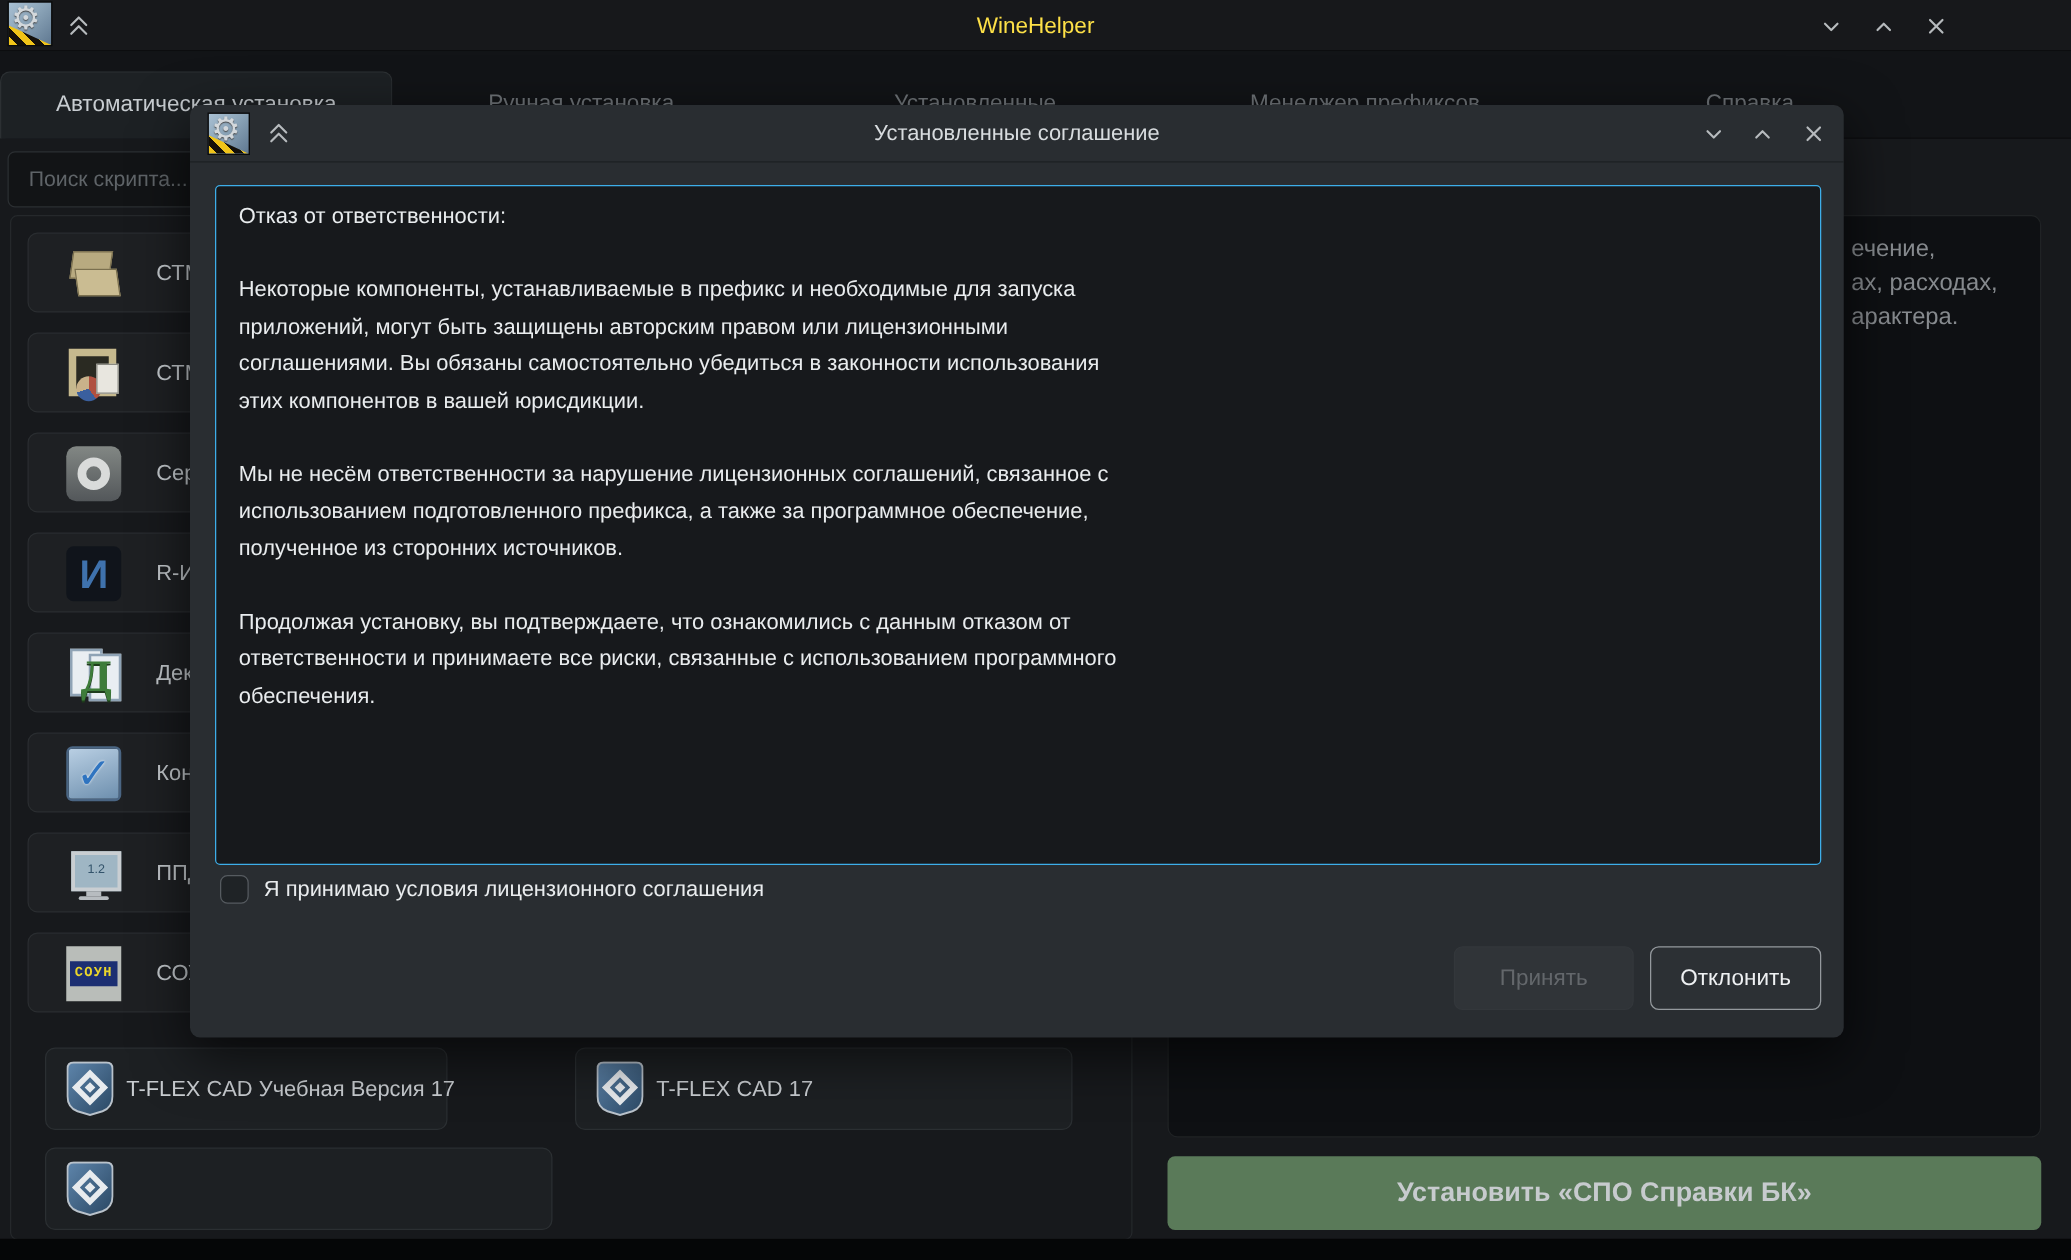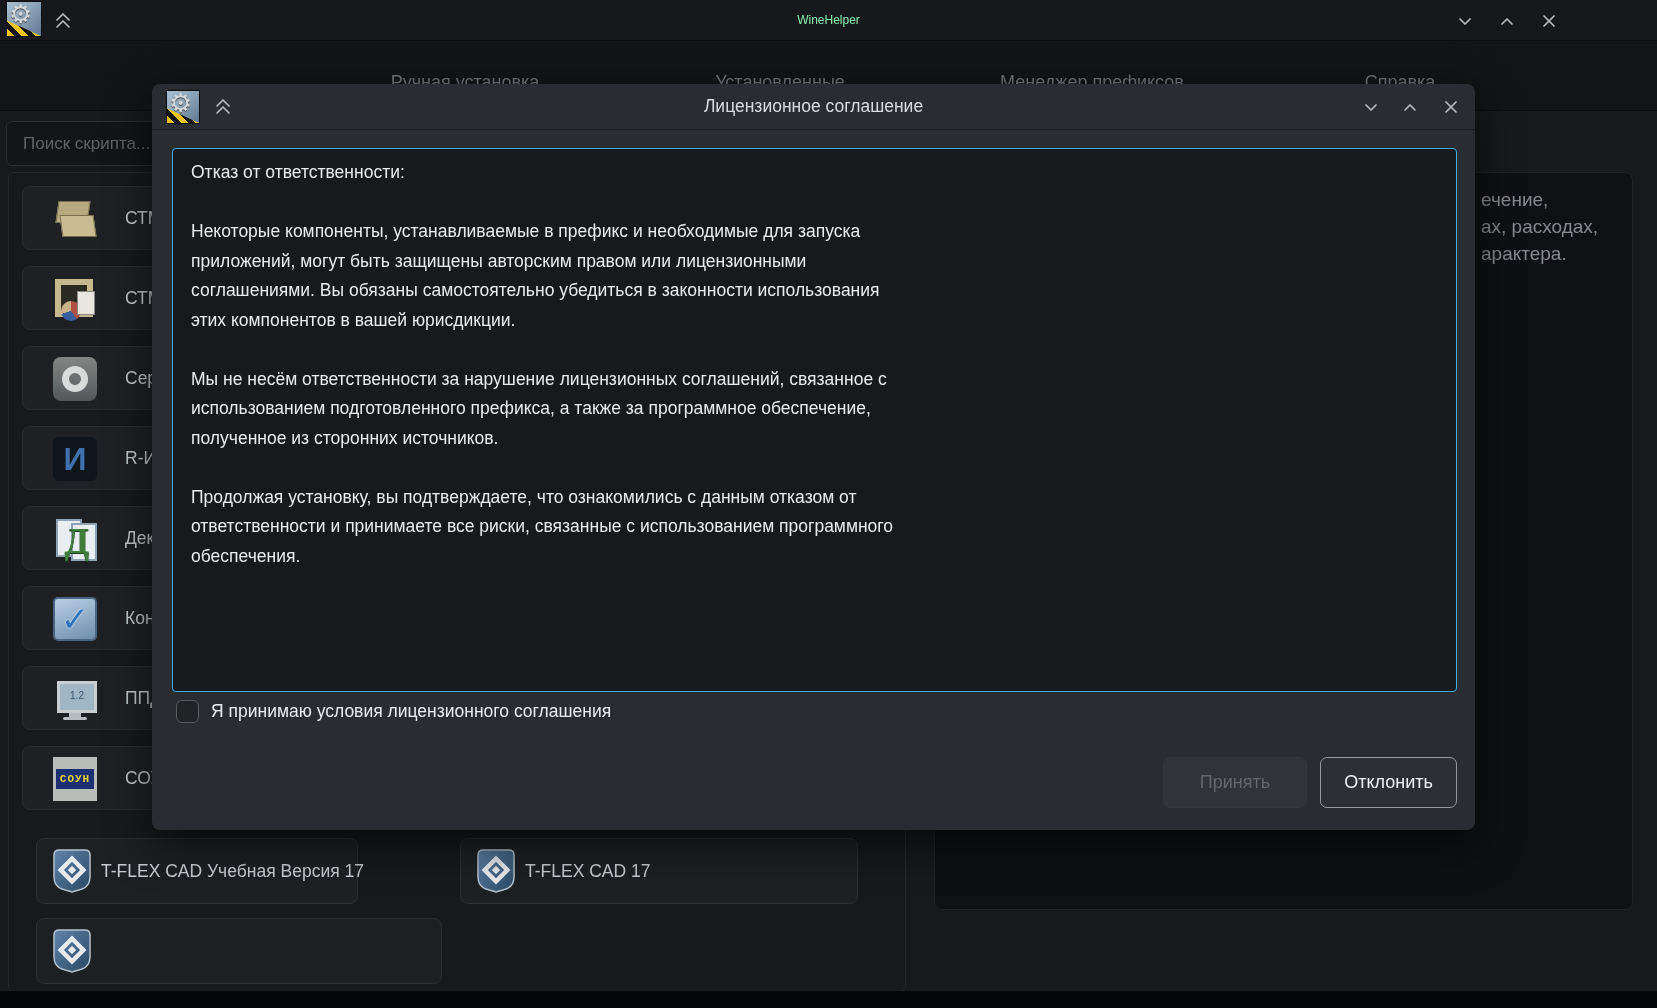--- a/index.html
+++ b/index.html
@@ -1,21 +1,21 @@
 <!DOCTYPE html>
 <html><head>
 <meta charset="utf-8">
 <style>
   html,body{margin:0;padding:0;background:#000;}
   body{font-family:"Liberation Sans","DejaVu Sans",sans-serif;}
   #screen{position:relative;width:1657px;height:1008px;background:#17191c;overflow:hidden;}
 
   
   .titlebar{position:absolute;left:0;top:0;width:1657px;height:40px;background:#17181b;border-bottom:1px solid #0c0d0f;}
-  .win-title{position:absolute;left:0;top:0;width:100%;height:40px;line-height:40px;text-align:center;color:#86efac;font-size:12px;}
+  .win-title{position:absolute;left:0;top:0;width:100%;height:40px;line-height:40px;text-align:center;color:#fde047;font-size:18px;}
   .haz-icon{position:absolute;background:linear-gradient(135deg,#a9c0d3 0%,#8ba4b8 45%,#5f7891 100%);border:1px solid #0a0b0c;overflow:hidden;}
   .haz-icon .gear{position:absolute;left:2px;top:-3px;font-size:26px;color:#d3d8dc;text-shadow:0 1px 1px #444;}
   .haz-icon .stripes{position:absolute;left:0;bottom:0;width:100%;height:46%;background:repeating-linear-gradient(45deg,#f0c419 0 5px,#14100a 5px 10px);clip-path:polygon(0 0,62% 100%,0 100%,0 0,100% 100%,0 100%);}
   .keepabove{position:absolute;width:26px;height:26px;}
   .wctl{position:absolute;width:26px;height:26px;cursor:default;}
   svg.glyph{display:block;width:100%;height:100%;}
   svg.glyph path,svg.glyph polyline,svg.glyph line{fill:none;stroke:#b6babd;stroke-width:1.7;stroke-linecap:round;stroke-linejoin:round;}
 
   
   .tabstrip{position:absolute;left:0;top:41px;width:1657px;height:69px;background:#121417;border-bottom:1px solid #0c0d0f;}
@@ -114,20 +114,21 @@
     </div>
     <div class="wctl" style="left:1536px;top:8px;">
       <svg class="glyph" viewBox="0 0 26 26">
           <line x1="8" y1="8" x2="18" y2="18"></line>
           <line x1="18" y1="8" x2="8" y2="18"></line>
         </svg>
     </div>
   </div>
 
   <div class="tabstrip">
+    <div class="tab-active">Автоматическая установка</div>
     <div class="tab" style="left:360px;width:210px;">Ручная установка</div>
     <div class="tab" style="left:680px;width:200px;">Установленные</div>
     <div class="tab" style="left:978px;width:228px;">Менеджер префиксов</div>
     <div class="tab" style="left:1350px;width:100px;">Справка</div>
   </div>
 
   <input class="search" type="text" placeholder="Поиск скрипта..." style="">
 
   <div class="groupbox"></div>
 
@@ -206,35 +207,36 @@
         <rect x="16" y="18" width="6" height="6" transform="rotate(45 19 21)" fill="#e8ebee"></rect>
       </svg>
   </div>
 
   <div class="desc-panel"></div>
   <div class="desc-lines">
     <div>ечение,</div>
     <div>ах, расходах,</div>
     <div>арактера.</div>
   </div>
+  <button class="install-btn">Установить «СПО Справки БК»</button>
   <div class="bottom-bar"></div>
 
   <div class="dialog">
     <div class="dlg-titlebar">
       <div class="haz-icon" style="left:14px;top:6px;width:32px;height:32px;">
         <span class="gear">⚙</span>
           <span class="stripes"></span>
       </div>
       <div class="keepabove" style="left:58px;top:9px;">
         <svg class="glyph" viewBox="0 0 26 26">
             <polyline points="7,13 13,7 19,13"></polyline>
             <polyline points="7,20 13,14 19,20"></polyline>
           </svg>
       </div>
-      <div class="dlg-title">Лицензионное соглашение</div>
+      <div class="dlg-title">Установленные соглашение</div>
       <div class="wctl" style="left:1206px;top:10px;">
         <svg class="glyph" viewBox="0 0 26 26">
             <polyline points="8,11 13,16 18,11"></polyline>
           </svg>
       </div>
       <div class="wctl" style="left:1245px;top:10px;">
         <svg class="glyph" viewBox="0 0 26 26">
             <polyline points="8,16 13,11 18,16"></polyline>
           </svg>
       </div>

